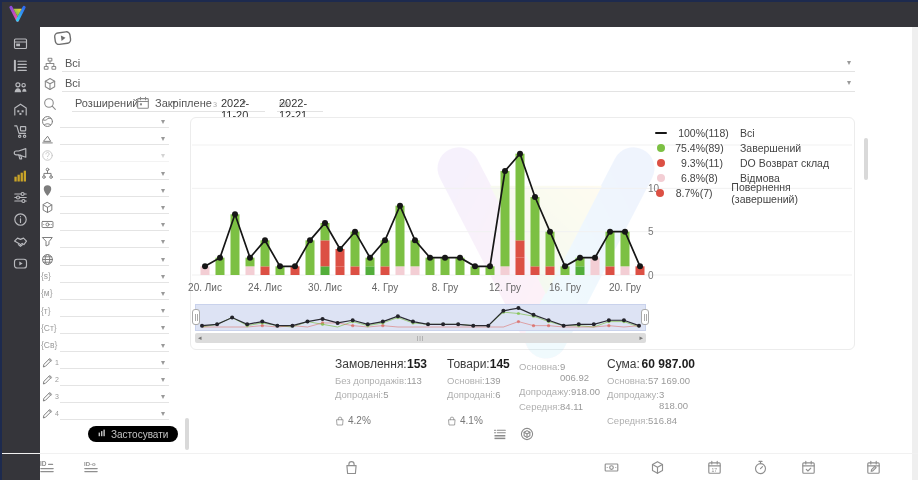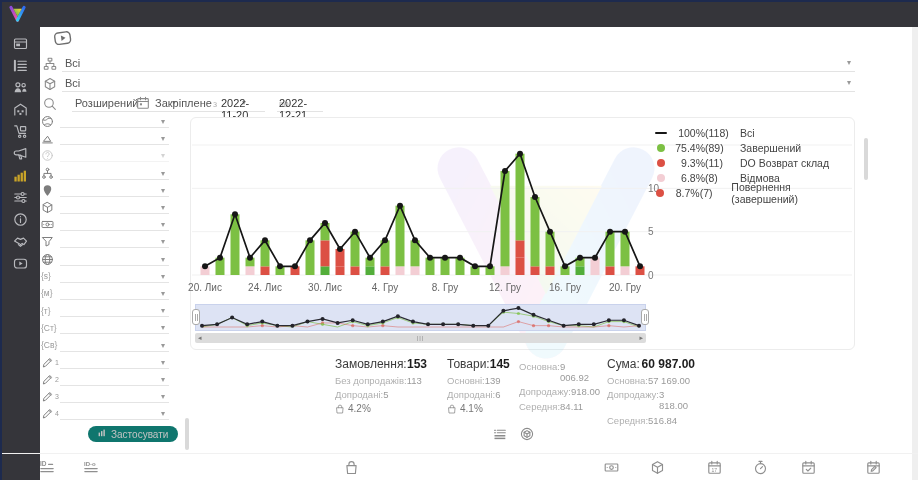--- a/index.html
+++ b/index.html
@@ -30,21 +30,21 @@
 .r3date{font-size:11px;color:#333;padding:2px 2px 0 2px}
 .filtercol{position:absolute;left:41px;top:113px;width:128px}
 .frow{position:relative;height:17.2px;display:flex;align-items:center}
 .frow.dim{opacity:.42}
 .fico{width:19px;height:13px;color:#7d7d7d;display:flex;align-items:center}
 .fico svg{width:13px;height:13px}
 .brace{font-size:8.5px;color:#9a9a9a;white-space:nowrap}
 .psub{font-size:7px;color:#9a9a9a;margin-left:1px}
 .fsel{position:relative;flex:1;height:13px;border-bottom:1px solid #e4e4e4;cursor:pointer}
 .fsel .arrow{top:3px}
-.apply{position:absolute;left:88px;top:426px;height:16px;border:none;border-radius:9px;background:#0f766e;
+.apply{position:absolute;left:88px;top:426px;height:16px;border:none;border-radius:9px;background:#000000;
   color:#c3c3c3;font-size:10px;display:flex;align-items:center;gap:4px;padding:0 10px;
   font-family:"Liberation Sans",sans-serif;cursor:default}
 .apply svg{width:9px;height:9px}
 .panel{position:absolute;left:190px;top:117px;width:665px;height:233px;border:1px solid #ececec;border-radius:6px;background:#fff}
 .watermark{position:absolute;left:215px;top:-8px;width:280px;height:255px;opacity:.07;pointer-events:none}
 #mainChart{position:absolute;left:0;top:0;overflow:visible}
 .legend{position:absolute;right:8px;top:7px;width:192px}
 .leg-row{display:flex;align-items:center;height:15px;font-size:10.5px;color:#444;cursor:pointer}
 .leg-sw{width:14px;display:flex;justify-content:center;margin-right:3px}
 .leg-dash{width:12px;height:2px;background:#161616;border-radius:1px}
@@ -59,21 +59,21 @@
 .hscroll{position:absolute;left:195px;top:333px;width:451px;height:10px;background:#dcdcdc;border-radius:2px;cursor:pointer}
 .sa{position:absolute;top:0;font-size:7px;color:#777;line-height:10px}
 .sa.left{left:3px}.sa.right{right:3px}
 .grip{position:absolute;left:50%;transform:translateX(-50%);top:0;font-size:6px;color:#8a8a8a;line-height:10px;letter-spacing:1px}
 .stats{position:absolute;left:335px;top:357px}
 .scol{position:absolute;top:0}
 .shead{display:flex;justify-content:space-between;align-items:baseline;font-size:12px;color:#3c3c3c}
 .sval{font-weight:bold;color:#1d1d1d;font-size:12px}
 .srow{display:flex;font-size:9.5px;color:#b0b0b0;margin-top:3.5px}
 .srow b{font-weight:normal;color:#9a9a9a}
-.spct{display:flex;align-items:center;gap:3px;font-size:10px;color:#777;margin-top:3px}
+.spct{display:flex;align-items:center;gap:3px;font-size:10px;color:#777;margin-top:15px}
 .spct svg{width:10px;height:10px;color:#888}
 .toggles{position:absolute;left:493px;top:427px;display:flex;gap:13px;color:#8a8a8a}
 .toggles .tg{width:14px;height:14px;cursor:pointer}
 .toggles svg{width:14px;height:14px}
 .bottomrow{position:absolute;left:0;top:453px;width:918px;height:27px;border-top:1px solid #f1f1f1}
 .brow-ico{position:absolute;top:6px;width:15px;height:15px;color:#8f8f8f;cursor:pointer}
 .brow-ico svg{width:15px;height:15px}
 </style>
 </head>
 <body>

